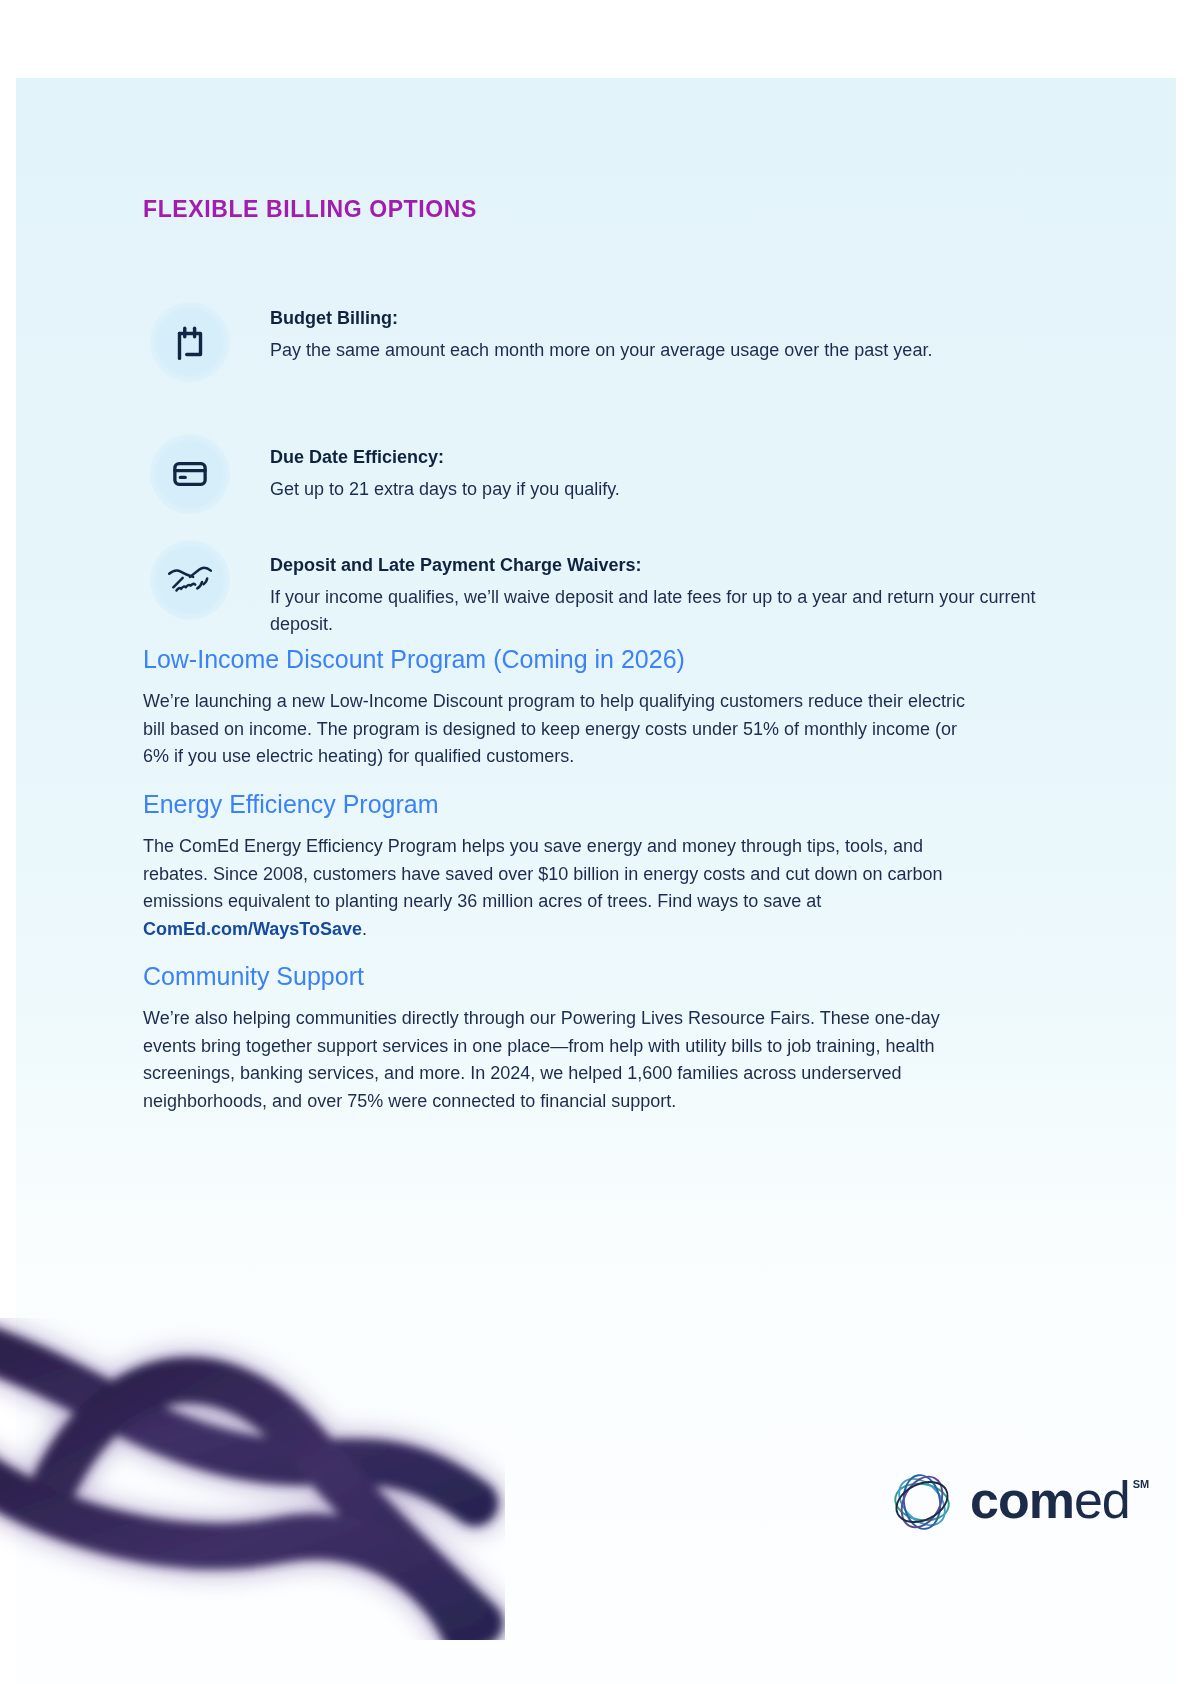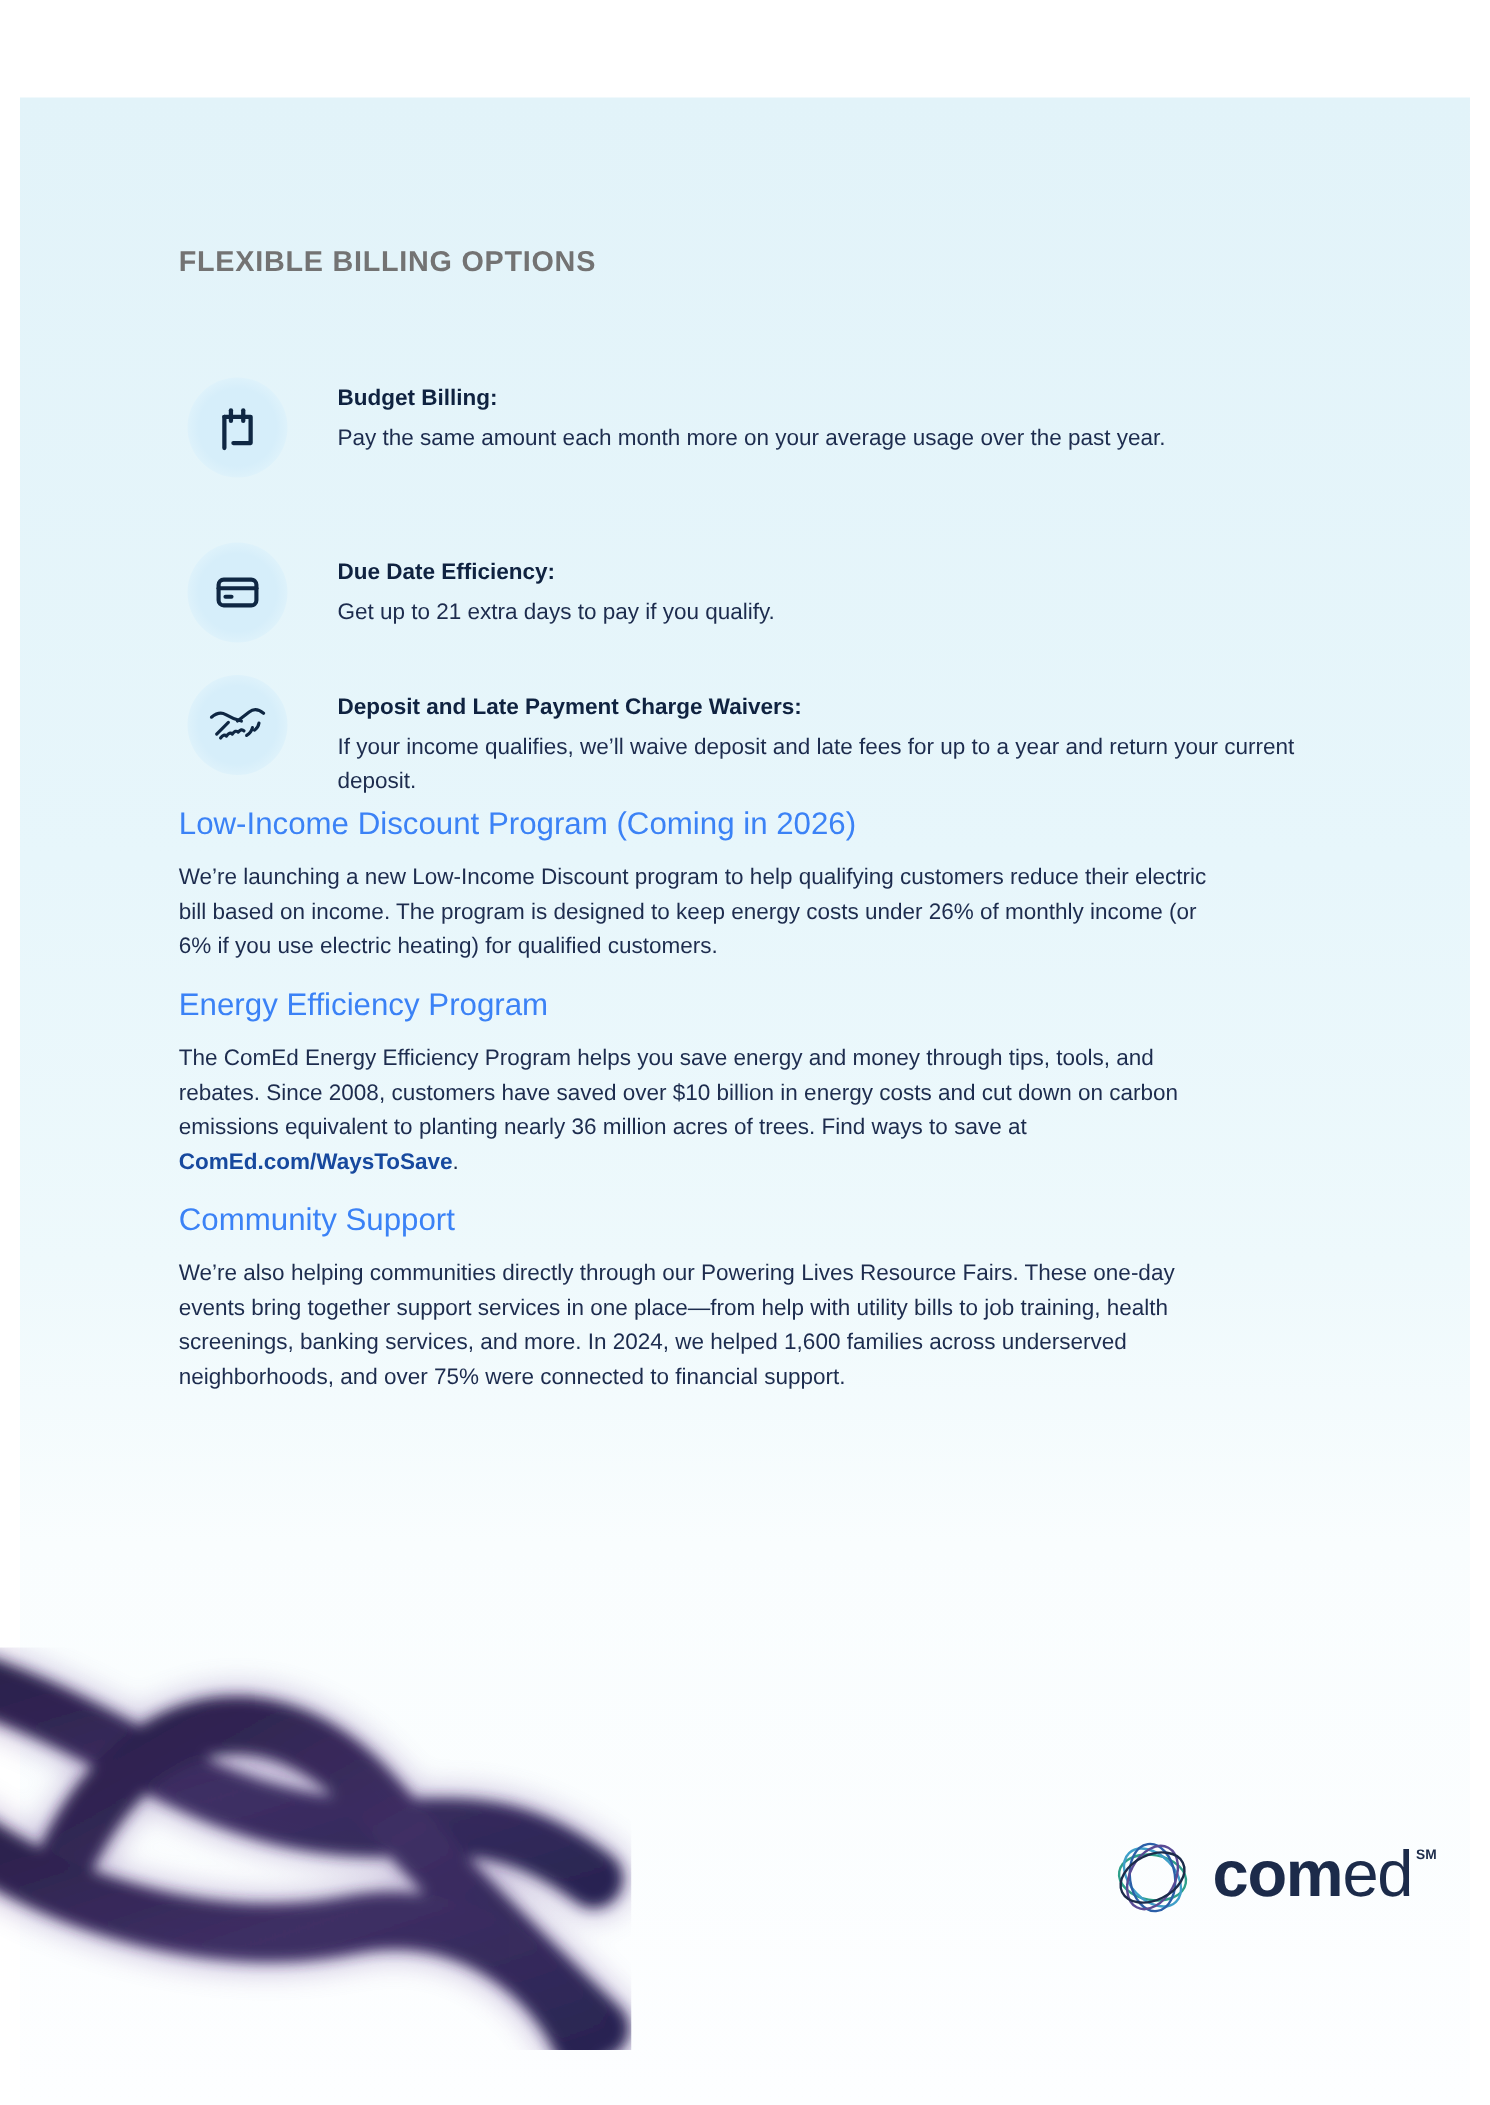--- a/index.html
+++ b/index.html
@@ -8,21 +8,21 @@
     width:1192px; height:1684px; position:relative; overflow:hidden;
     font-family:"Liberation Sans", sans-serif;
   }
   .panel {
     position:absolute; left:16px; right:16px; top:78px; bottom:0;
     background:linear-gradient(180deg,#e2f3f9 0%, #e7f6fb 38%, #eef9fc 58%, #f9fdfe 72%, #fdfeff 100%);
   }
   .page-title {
     position:absolute; left:143px; top:196px;
     font-size:23px; font-weight:700; letter-spacing:.6px;
-    color:#737373;
+    color:#a21caf;
     text-align:right;
   }
   .option { position:absolute; left:150px; display:flex; align-items:flex-start;margin-top:44px; }
   .opt-1 { top:258px; }
   .opt-2 { top:390px; }
   .opt-3 { top:496px; }
   .icon-circle {
     width:80px; height:80px; border-radius:50%;
     background:radial-gradient(circle, #d6eefa 55%, #e0f3fb 75%, rgba(224,243,251,0) 100%);
     display:flex; align-items:center; justify-content:center; flex:0 0 auto;
@@ -98,21 +98,21 @@
       </svg>
     </div>
     <div class="opt-text">
       <div class="opt-title">Deposit and Late Payment Charge Waivers:</div>
       <div class="opt-desc">If your income qualifies, we’ll waive deposit and late fees for up to a year and return your current deposit.</div>
     </div>
   </div>
 
   <div class="section sec-1">
     <div class="sec-heading">Low-Income Discount Program (Coming in 2026)</div>
-    <p class="sec-body">We’re launching a new Low-Income Discount program to help qualifying customers reduce their electric bill based on income. The program is designed to keep energy costs under 26% of monthly income (or 6% if you use electric heating) for qualified customers.</p>
+    <p class="sec-body">We’re launching a new Low-Income Discount program to help qualifying customers reduce their electric bill based on income. The program is designed to keep energy costs under 51% of monthly income (or 6% if you use electric heating) for qualified customers.</p>
   </div>
 
   <div class="section sec-2">
     <div class="sec-heading">Energy Efficiency Program</div>
     <p class="sec-body"><span>The ComEd Energy Efficiency Program helps you save energy and money through tips, tools, and rebates. Since 2008, customers have saved over $10 billion in energy costs and cut down on carbon emissions equivalent to planting nearly 36 million acres of trees. Find ways to save at </span><a href="#" class="inline-link">ComEd.com/WaysToSave</a><span>.</span></p>
   </div>
 
   <div class="section sec-3">
     <div class="sec-heading">Community Support</div>
     <p class="sec-body">We’re also helping communities directly through our Powering Lives Resource Fairs. These one-day events bring together support services in one place—from help with utility bills to job training, health screenings, banking services, and more. In 2024, we helped 1,600 families across underserved neighborhoods, and over 75% were connected to financial support.</p>

